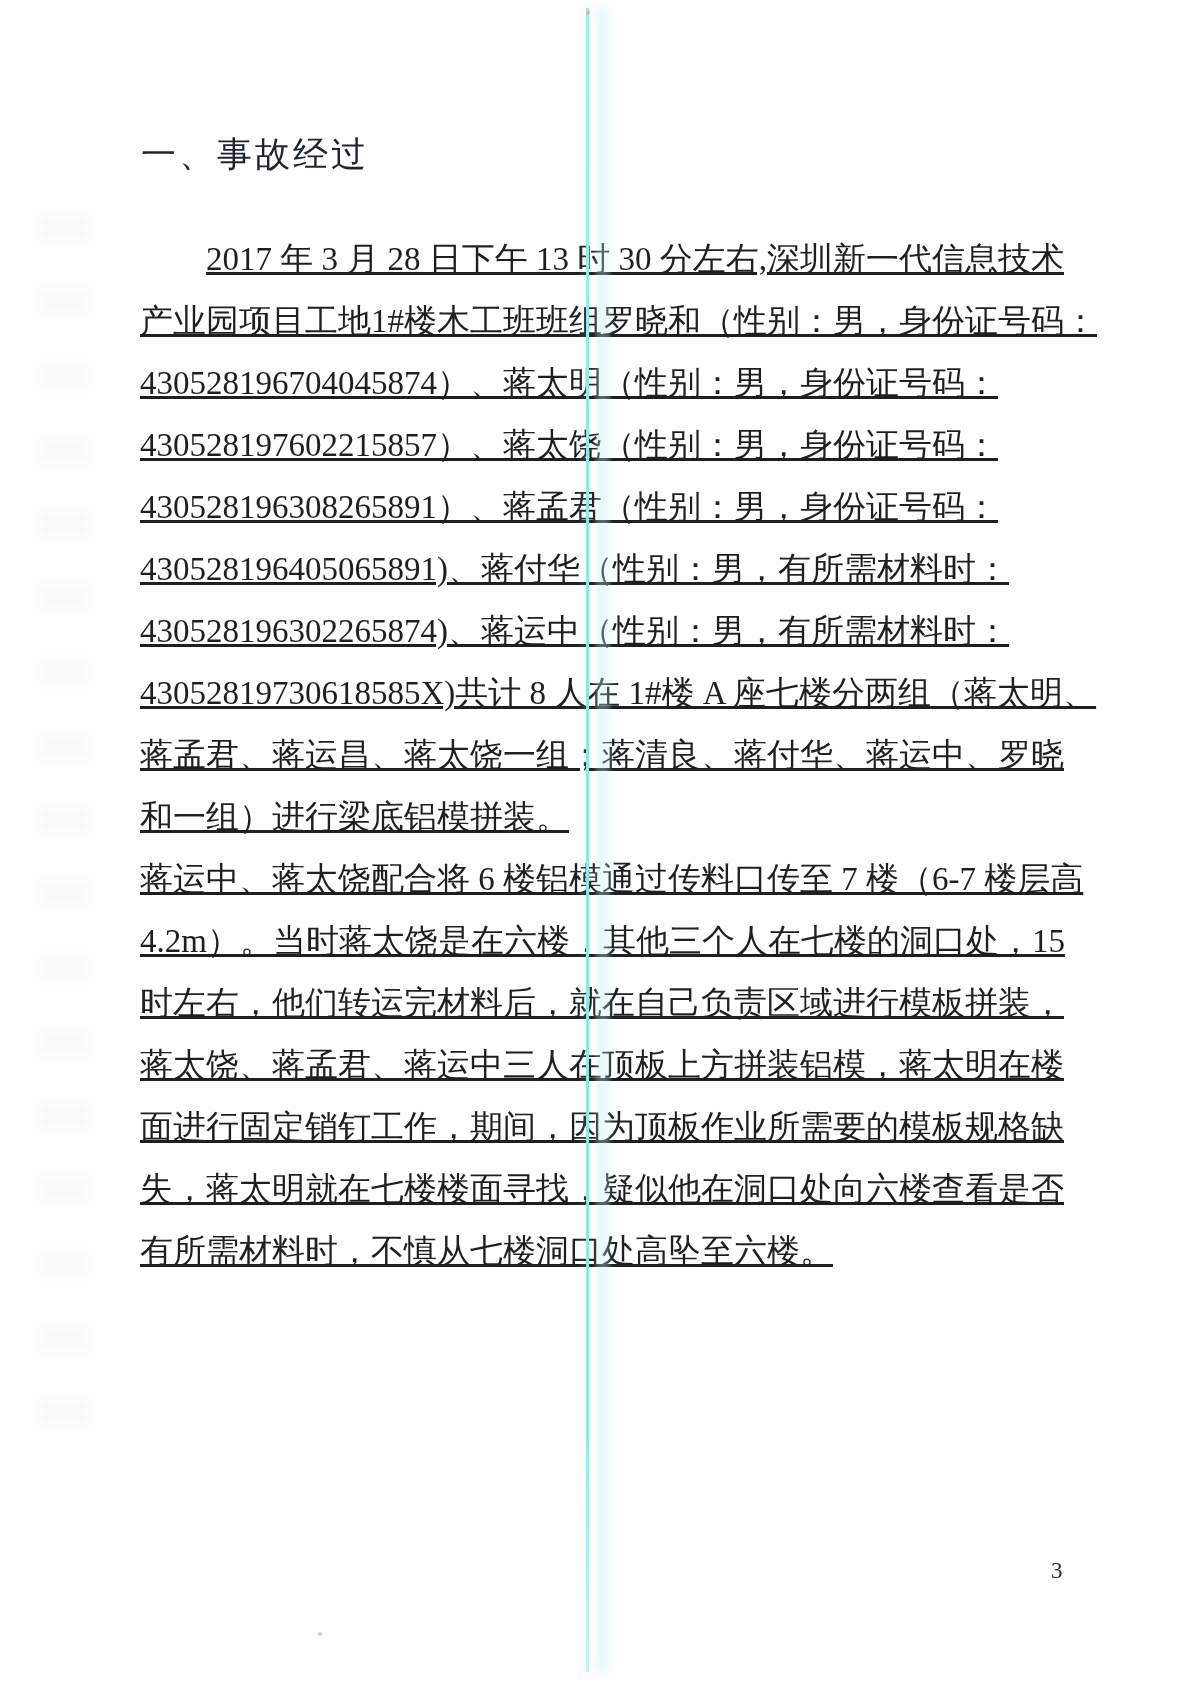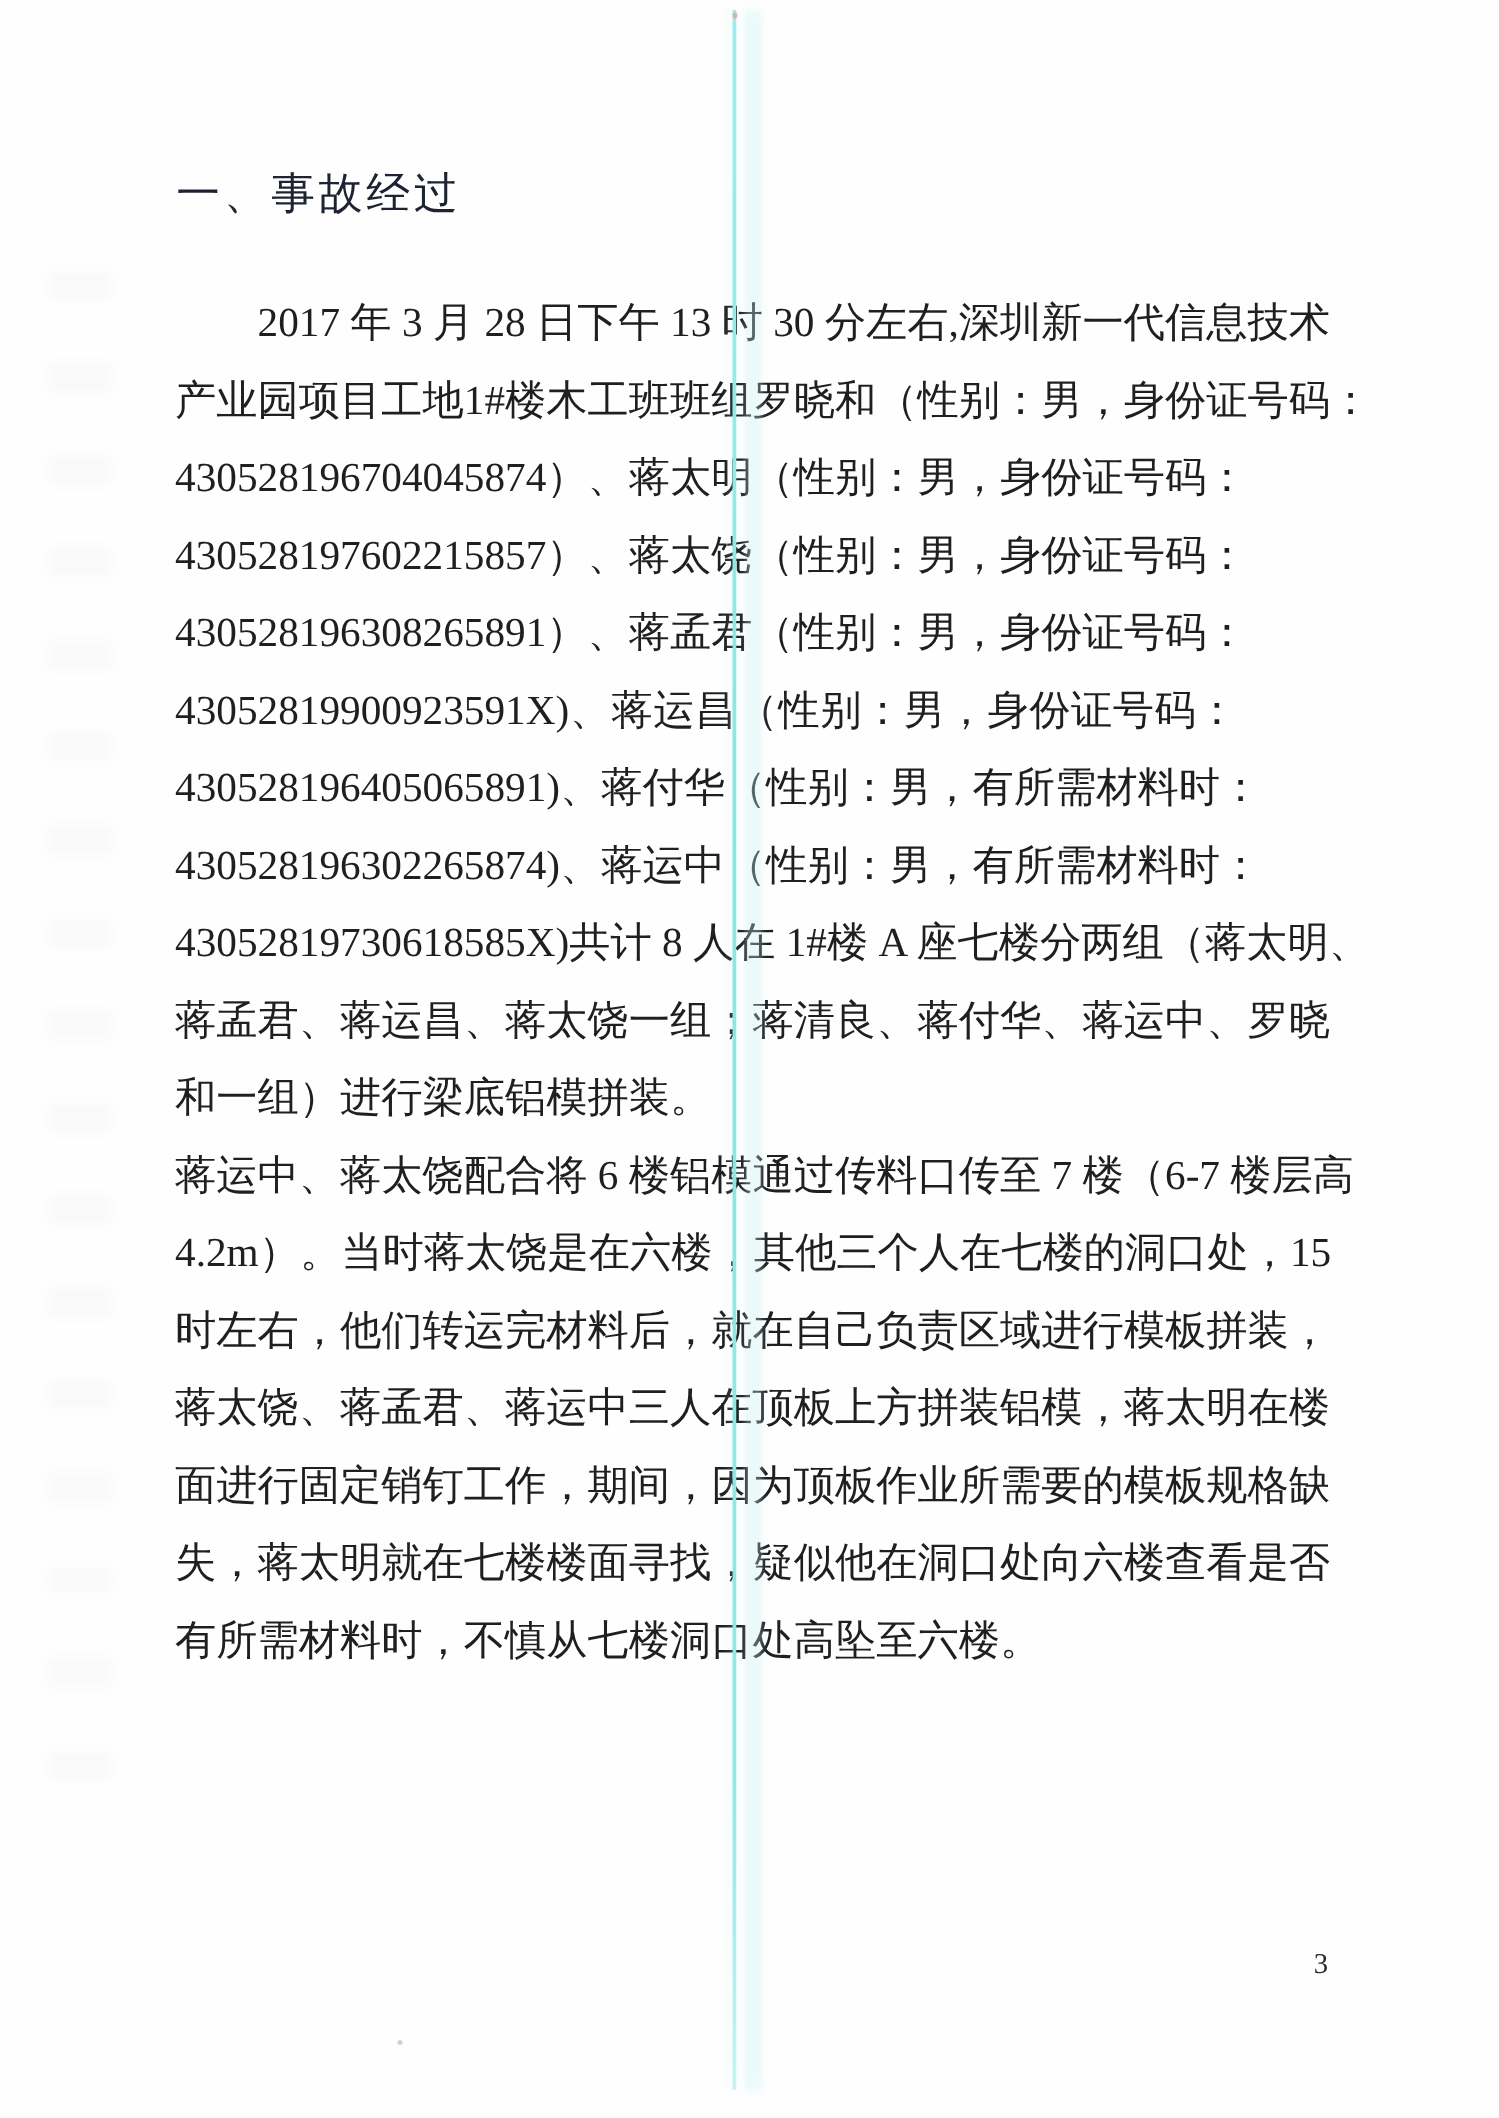--- a/index.html
+++ b/index.html
@@ -46,20 +46,21 @@
     letter-spacing: 3px;
     color: #1d2330;
   }
   .body-text {
     position: absolute;
     left: 140px;
     top: 228px;
     width: 850px;
     font-size: 33px;
     color: #1f1f22;
+    text-decoration: underline;
   }
   .line {
     height: 62px;
     line-height: 62px;
     text-align: justify;
     text-align-last: justify;
     white-space: nowrap;
   }
   .line.indent { text-indent: 66px; }
   .line.para-end {
@@ -121,21 +122,20 @@
   <div class="ghost-marks"></div>
 
   <div class="heading">一、事故经过</div>
 
   <div class="body-text">
       <div class="line indent">2017 年 3 月 28 日下午 13 时 30 分左右,深圳新一代信息技术</div>
       <div class="line">产业园项目工地1#楼木工班班组罗晓和（性别：男，身份证号码：</div>
       <div class="line">430528196704045874）、蒋太明（性别：男，身份证号码：</div>
       <div class="line">430528197602215857）、蒋太饶（性别：男，身份证号码：</div>
       <div class="line">430528196308265891）、蒋孟君（性别：男，身份证号码：</div>
-      <div class="line">43052819900923591X)、蒋运昌（性别：男，身份证号码：</div>
       <div class="line">430528196405065891)、蒋付华（性别：男，有所需材料时：</div>
       <div class="line">430528196302265874)、蒋运中（性别：男，有所需材料时：</div>
       <div class="line">43052819730618585X)共计 8 人在 1#楼 A 座七楼分两组（蒋太明、</div>
       <div class="line">蒋孟君、蒋运昌、蒋太饶一组；蒋清良、蒋付华、蒋运中、罗晓</div>
       <div class="line para-end">和一组）进行梁底铝模拼装。</div>
       <div class="line">蒋运中、蒋太饶配合将 6 楼铝模通过传料口传至 7 楼（6-7 楼层高</div>
       <div class="line">4.2m）。当时蒋太饶是在六楼，其他三个人在七楼的洞口处，15</div>
       <div class="line">时左右，他们转运完材料后，就在自己负责区域进行模板拼装，</div>
       <div class="line">蒋太饶、蒋孟君、蒋运中三人在顶板上方拼装铝模，蒋太明在楼</div>
       <div class="line">面进行固定销钉工作，期间，因为顶板作业所需要的模板规格缺</div>

